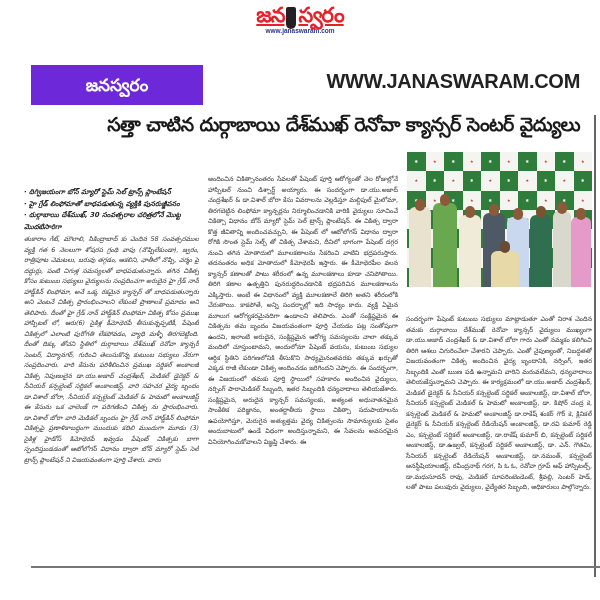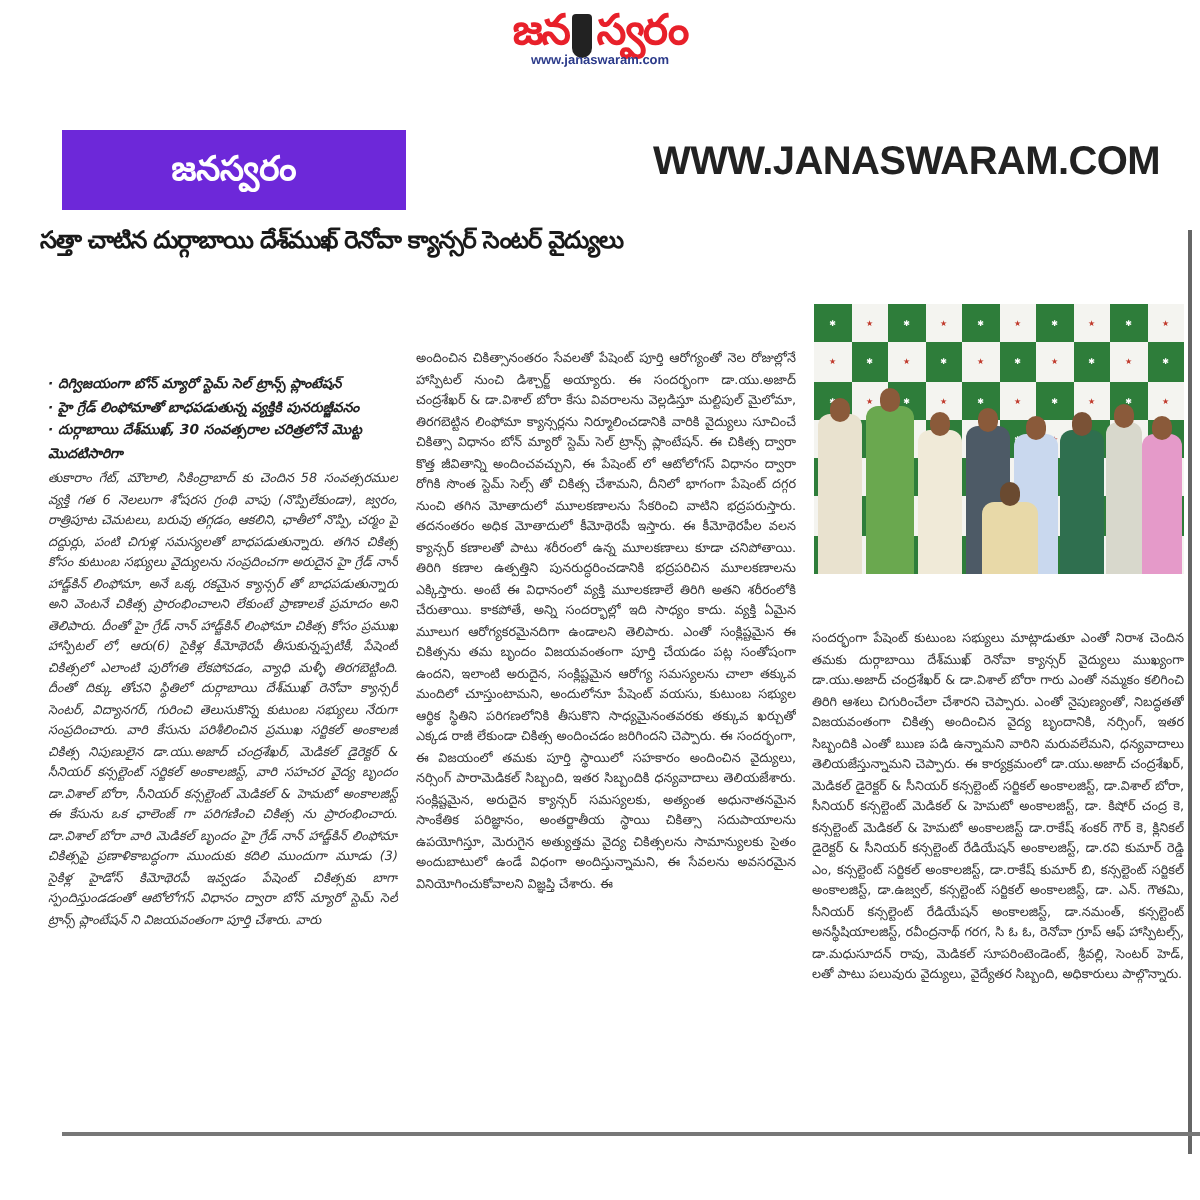--- a/index.html
+++ b/index.html
@@ -1,28 +1,28 @@
 <!DOCTYPE html>
 <html><head>
   <meta charset="utf-8">
   <style>
     * { box-sizing: border-box; margin: 0; padding: 0; }
     html, body { width: 600px; height: 600px; background: #ffffff; overflow: hidden; }
     body { position: relative; font-family: "DejaVu Sans", sans-serif; color: #222; }
 
     .masthead { position: absolute; left: 0; top: 0; width: 600px; height: 40px; text-align: center; }
     .masthead .logo { position: absolute; left: 244px; top: 2px; width: 112px; height: 26px; }
-    .masthead .logo-text { font-family: "DejaVu Sans", sans-serif; font-weight: bold; font-size: 21px; color: #e8202a; letter-spacing: -1px; line-height: 26px; }
+    .masthead .logo-text { font-family: "DejaVu Sans", sans-serif; font-weight: bold; font-size: 21px; color: #e8202a; letter-spacing: -1px; line-height: 26px; text-decoration: underline; }
     .masthead .logo-mark { display: inline-block; width: 10px; height: 22px; background: #222; border-radius: 2px 2px 5px 5px; vertical-align: middle; margin: 0 2px; transform: skewX(-8px); }
     .masthead .url { position: absolute; left: 250px; top: 27px; width: 100px; font-size: 6.5px; color: #2b3a8a; font-weight: bold; text-align: center; font-family: "Liberation Sans", sans-serif; }
 
     .section-badge { position: absolute; left: 31px; top: 65px; width: 172px; height: 40px; background: #6d28d9; color: #fff; font-size: 17px; font-weight: bold; text-align: center; line-height: 40px; }
     .site-url { position: absolute; left: 300px; top: 70px; width: 280px; text-align: right; font-family: "Liberation Sans", sans-serif; font-weight: bold; font-size: 20px; color: #222; letter-spacing: -0.3px; }
 
-    .headline { position: absolute; left: 20px; top: 113px; width: 560px; text-align: left; font-size: 12px; font-weight: bold; color: #1a1a1a; letter-spacing: -0.6px; white-space: nowrap; }
+    .headline { position: absolute; left: 20px; top: 113px; width: 560px; text-align: right; font-size: 19px; font-weight: bold; color: #1a1a1a; letter-spacing: -0.6px; white-space: nowrap; }
 
     .right-rule { position: absolute; left: 594px; top: 115px; width: 2px; height: 462px; background: #666; }
 
     .col { position: absolute; font-size: 6.4px; line-height: 10.5px; color: #333; text-align: justify; overflow: hidden; margin-top: 24px; }
     .col-1 { left: 24px; top: 163px; width: 175px; height: 397px; font-style: italic; }
     .col-2 { left: 208px; top: 150px; width: 190px; height: 410px; }
     .col-3 { left: 406px; top: 290px; width: 186px; height: 270px; }
 
     .highlights { font-size: 6.9px; line-height: 11.6px; font-weight: bold; color: #222; margin-bottom: 1px; text-align: left; }
     .highlights .item::before { content: "· "; }

